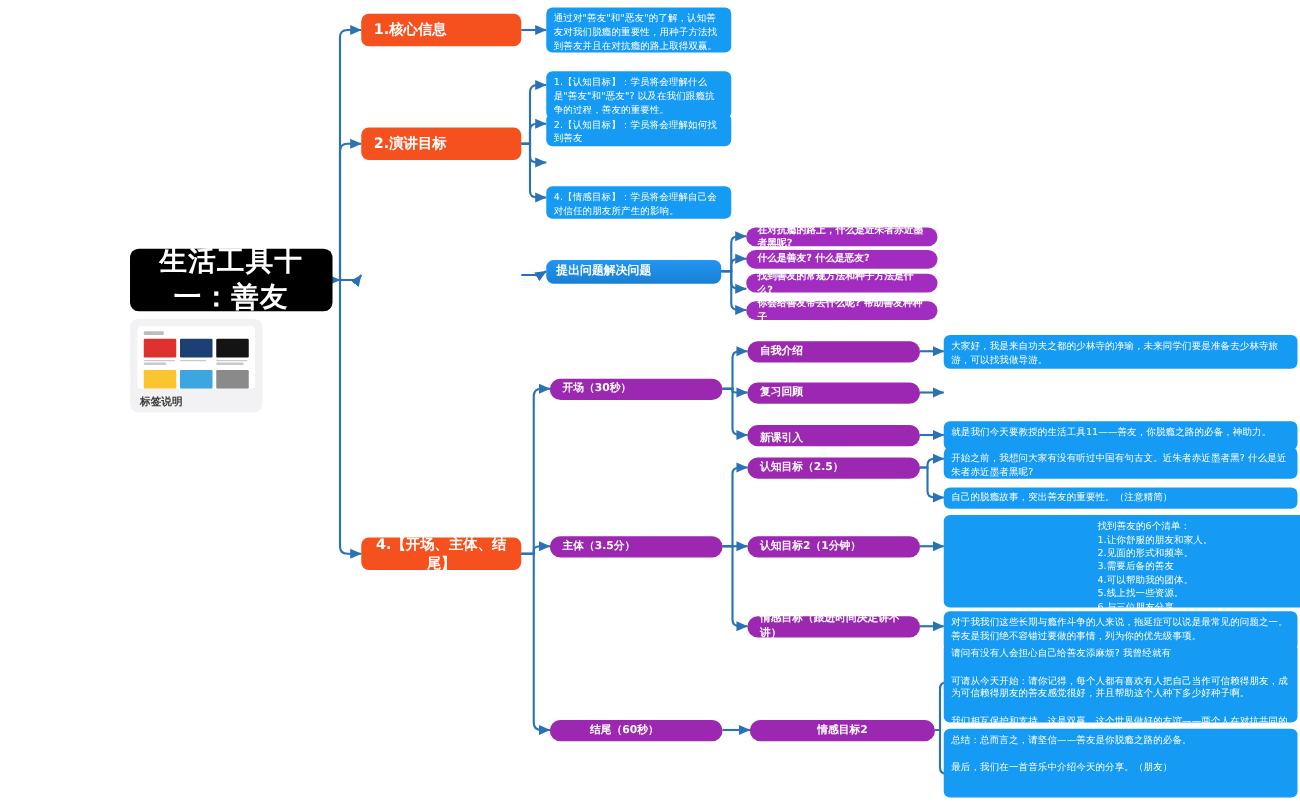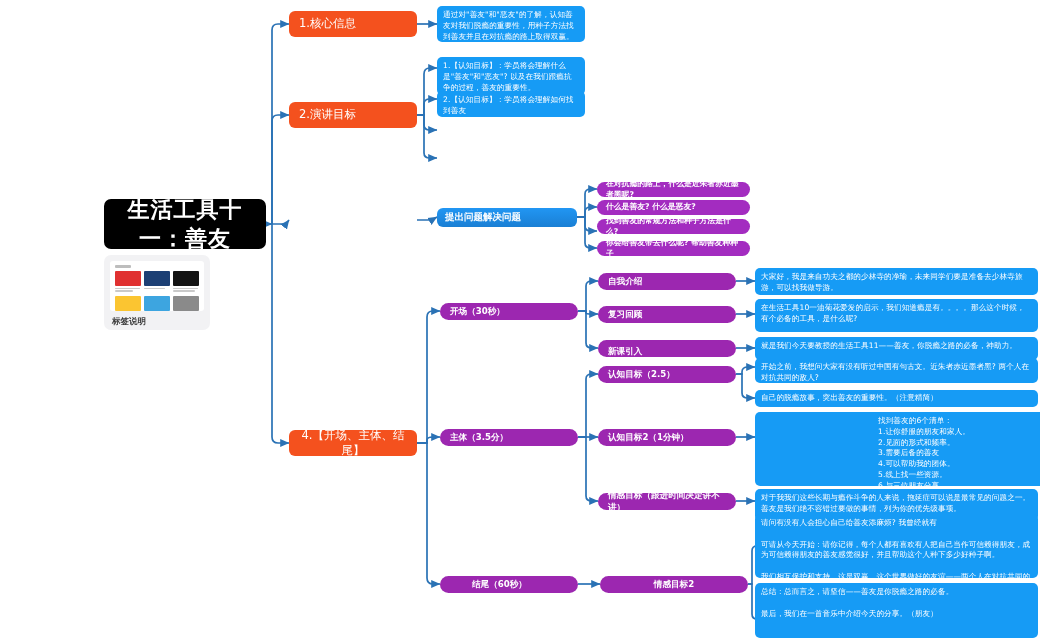--- a/index.html
+++ b/index.html
@@ -50,21 +50,21 @@
     font-size: 22px;
     font-weight: 700;
     letter-spacing: 1px;
     padding: 0 10px;
   }
   
   .branch {
     background: #f4511e;
     border-radius: 6px;
     font-size: 11.5px;
-    font-weight: 400;
+    font-weight: 700;
     padding: 0 10px;
   }
   .branch.center { justify-content: center; text-align: center; }
   
   .blue-mid {
     background: linear-gradient(180deg, #2196f3 0%, #1a7fd4 100%);
     border-radius: 6px;
     font-size: 9.5px;
     font-weight: 700;
     padding: 0 8px;
@@ -269,20 +269,23 @@
 
   <div class="node branch" style="left:289px; top:102px; width:128px; height:26px;">
     <span>2.演讲目标</span>
   </div>
   <div class="node blue-leaf" style="left:437px; top:57px; width:148px; height:38px;">
     <span>1.【认知目标】：学员将会理解什么是"善友"和"恶友"? 以及在我们跟瘾抗争的过程，善友的重要性。</span>
   </div>
   <div class="node blue-leaf" style="left:437px; top:91px; width:148px; height:26px;">
     <span>2.【认知目标】：学员将会理解如何找到善友</span>
   </div>
+  <div class="node blue-leaf" style="left:437px; top:149px; width:148px; height:26px;">
+    <span>4.【情感目标】：学员将会理解自己会对信任的朋友所产生的影响。</span>
+  </div>
 
   <div class="node blue-mid" style="left:437px; top:208px; width:140px; height:19px;">
     <span>提出问题解决问题</span>
   </div>
   <div class="node purple-leaf" style="left:597px; top:182px; width:153px; height:15px;">
     <span>在对抗瘾的路上，什么是近朱者赤近墨者黑呢?</span>
   </div>
   <div class="node purple-leaf" style="left:597px; top:200px; width:153px; height:15px;">
     <span>什么是善友? 什么是恶友?</span>
   </div>
@@ -305,41 +308,38 @@
   </div>
   <div class="node purple" style="left:598px; top:306px; width:138px; height:17px;">
     <span>复习回顾</span>
   </div>
   <div class="node purple" style="left:598px; top:340px; width:138px; height:17px;align-items:flex-end;">
     <span>新课引入</span>
   </div>
   <div class="node blue-leaf" style="left:755px; top:268px; width:283px; height:27px;">
     <span>大家好，我是来自功夫之都的少林寺的净瑜，未来同学们要是准备去少林寺旅游，可以找我做导游。</span>
   </div>
-  <div class="node blue-leaf" style="left:755px; top:299px; width:283px; height:33px;">
-    <span>在生活工具10一油菊花爱发的启示，我们知道瘾是有。。。。那么这个时候，有个必备的工具，是什么呢?</span>
-  </div>
   <div class="node blue-leaf" style="left:755px; top:337px; width:283px; height:23px;">
     <span>就是我们今天要教授的生活工具11——善友，你脱瘾之路的必备，神助力。</span>
   </div>
 
   <div class="node purple" style="left:440px; top:429px; width:138px; height:17px;">
     <span>主体（3.5分）</span>
   </div>
   <div class="node purple" style="left:598px; top:366px; width:138px; height:17px;">
     <span>认知目标（2.5）</span>
   </div>
   <div class="node purple" style="left:598px; top:429px; width:138px; height:17px;">
     <span>认知目标2（1分钟）</span>
   </div>
   <div class="node purple" style="left:598px; top:493px; width:138px; height:17px;">
     <span>情感目标（跟进时间决定讲不讲）</span>
   </div>
   <div class="node blue-leaf" style="left:755px; top:358px; width:283px; height:25px;">
-    <span>开始之前，我想问大家有没有听过中国有句古文。近朱者赤近墨者黑? 两个人在对抗共同的敌人?</span>
+    <span>开始之前，我想问大家有没有听过中国有句古文。近朱者赤近墨者黑? 什么是近朱者赤近墨者黑呢?</span>
   </div>
   <div class="node blue-leaf vmid" style="left:755px; top:390px; width:283px; height:17px;">
     <span>自己的脱瘾故事，突出善友的重要性。（注意精简）</span>
   </div>
   <div class="node blue-leaf" style="left:755px; top:412px; width:338px; height:74px;justify-content:center;">
     <span>找到善友的6个清单：
 1.让你舒服的朋友和家人。
 2.见面的形式和频率。
 3.需要后备的善友
 4.可以帮助我的团体。

